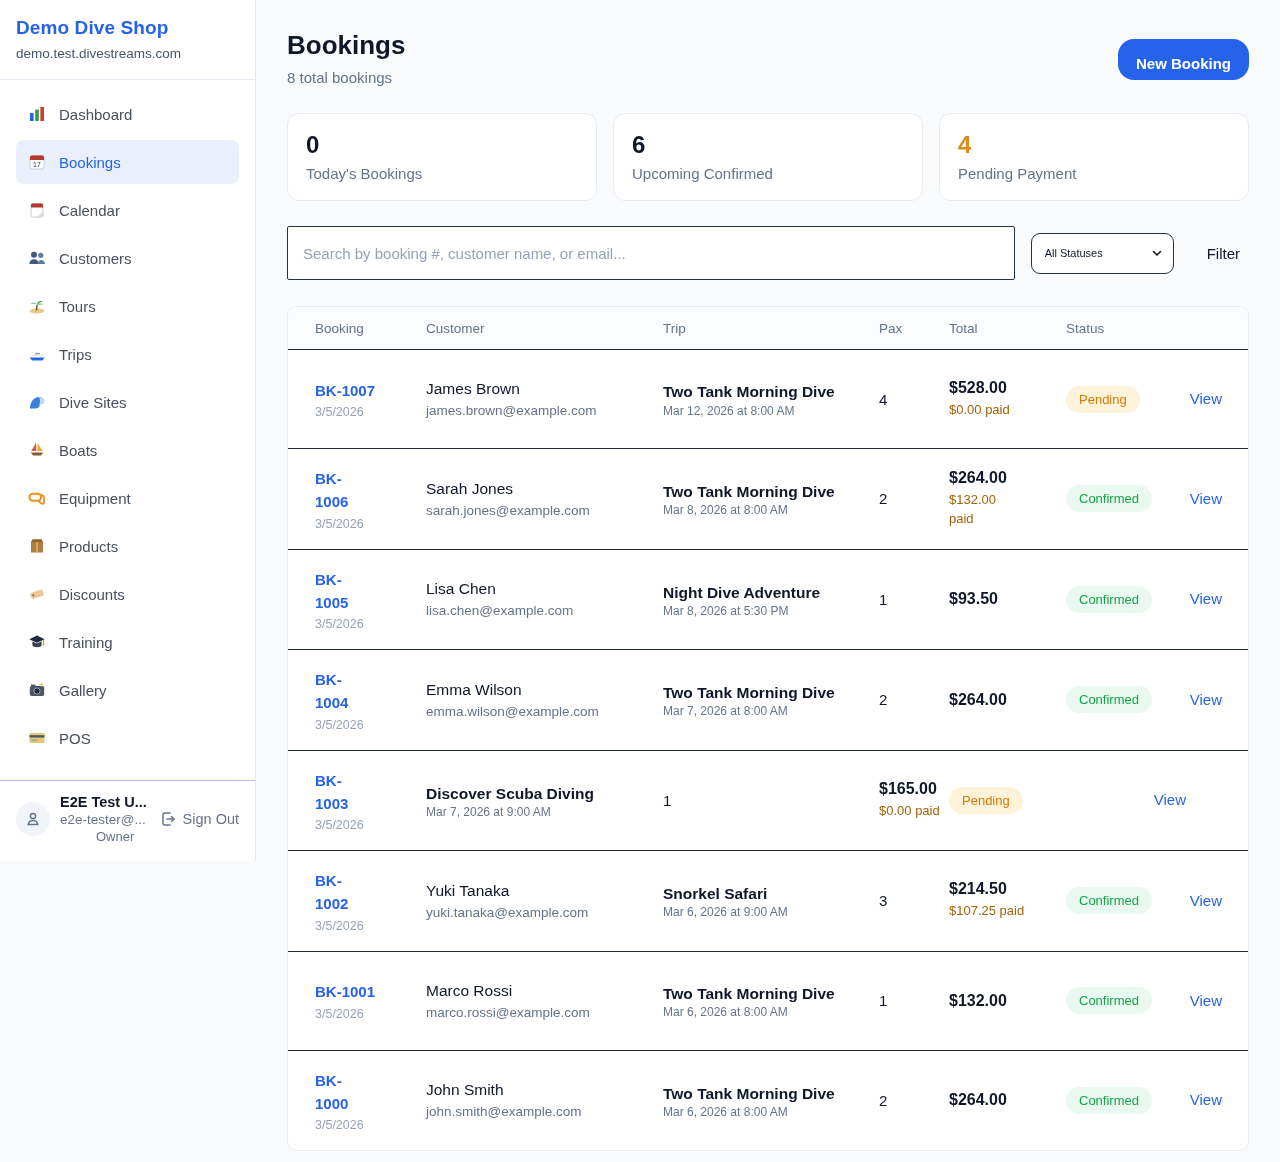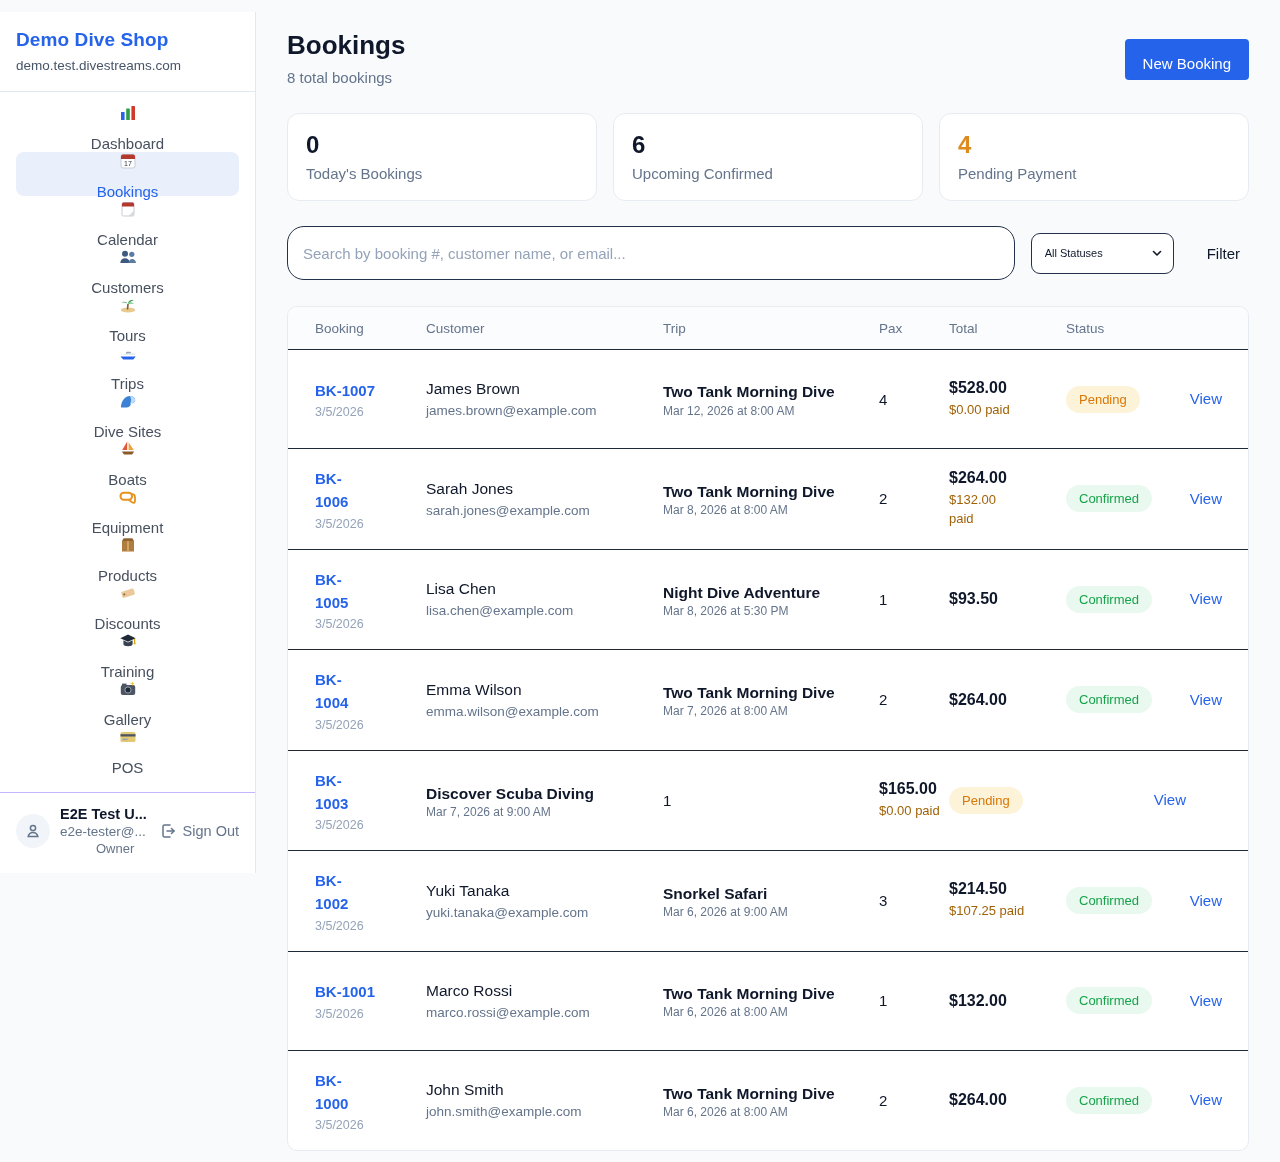--- a/index.html
+++ b/index.html
@@ -4,30 +4,30 @@
 <style>
   * { margin:0; padding:0; box-sizing:border-box; }
   html,body { width:1280px; height:1162px; }
   body {
     font-family:"Liberation Sans","DejaVu Sans",sans-serif;
     background:#f8fafc; color:#0f172a; overflow:hidden; position:relative;
   }
 
   
   .sidebar {
-    position:absolute; left:0; top:12px; width:256px; background:#ffffff;
+    position:absolute; left:0; top:0; width:256px; background:#ffffff;
     border-right:1px solid #e2e8f0; padding-bottom:2px;
   }
   .shop-header { padding:17px 16px 18px 16px; border-bottom:1px solid #e2e8f0; }
   .shop-name { color:#2563eb; font-size:19px; font-weight:bold; letter-spacing:.1px; }
   .shop-domain { color:#475569; font-size:13.5px; margin-top:7px; }
   .nav { padding:12px 16px 10px 16px; }
   .nav-item {
     display:flex; align-items:center; gap:13px; height:44px; margin-bottom:4px;
-    padding:0 12px; border-radius:8px; font-size:15px; color:#47505e; cursor:pointer;flex-direction:column;
+    padding:0 12px; border-radius:8px; font-size:15px; color:#47505e; cursor:pointer;
   }
   .nav-item.active { background:#e9f0fc; color:#2563eb; font-weight:500; }
   .nav-icon { width:18px; height:18px; flex:0 0 18px; display:inline-block; }
   .side-footer {
     border-top:1px solid #c4b5fd; margin-top:6px; padding:13px 16px 15px 16px;
     display:flex; align-items:center;
   }
   .avatar {
     width:34px; height:34px; border-radius:50%; background:#f1f5f9; flex:0 0 34px;
     display:flex; align-items:center; justify-content:center;
@@ -37,37 +37,37 @@
   .user-email { font-size:13.5px; color:#64748b; margin-top:2px; white-space:nowrap; }
   .user-role { font-size:13px; color:#64748b; margin-top:2px;margin-left:36px; }
   .signout { display:flex; align-items:center; gap:7px; color:#64748b; font-size:14.5px; margin-left:2px; cursor:pointer; white-space:nowrap; }
 
   
   .main { position:absolute; left:256px; top:0; width:1024px; padding:30px 31px 0 31px; }
   .page-head { display:flex; justify-content:space-between; align-items:flex-start; }
   .page-title { font-size:26px; font-weight:bold; color:#0f172a; }
   .page-sub { font-size:15px; color:#64748b; margin-top:8px; }
   .btn-primary {
-    background:#2563eb; color:#ffffff; font-size:15px; font-weight:400;
-    border:none; border-radius:4px; padding:16px 18px; height:41px; margin-top:9px; cursor:pointer;
+    background:#2563eb; color:#ffffff; font-size:15px; font-weight:700;
+    border:none; border-radius:16px; padding:16px 18px; height:41px; margin-top:9px; cursor:pointer;
     font-family:inherit;
   }
 
   .stats { display:flex; gap:16px; margin-top:27px; }
   .stat-card {
     flex:1; background:#ffffff; border:1px solid #e7ecf2; border-radius:12px;
     padding:17px 18px; height:88px;
   }
   .stat-value { font-size:24px; font-weight:bold; color:#0f172a; }
   .stat-value.accent { color:#dd8b1f; }
   .stat-label { font-size:15px; color:#64748b; margin-top:6px; }
 
   .controls { display:flex; align-items:center; margin-top:25px; }
   .search-input {
-    flex:1; height:54px; border:1px solid #24314a; border-radius:17px; background:#fff;
+    flex:1; height:54px; border:1px solid #24314a; border-radius:2px; background:#fff;
     font-size:15px; padding:0 15px; color:#8b5cf6; font-family:inherit; outline:none;
   }
   .search-input::placeholder { color:#94a3b8; }
   .select-wrap { position:relative; margin-left:16px; }
   .status-select {
     appearance:none; -webkit-appearance:none; height:41px; width:143px;
     border:1px solid #24314a; border-radius:9px; background:#fff; color:#0f172a;
     font-size:11px; padding:0 30px 0 13px; font-family:inherit; cursor:pointer;
   }
   .chevron { position:absolute; right:11px; top:14px; pointer-events:none; }

